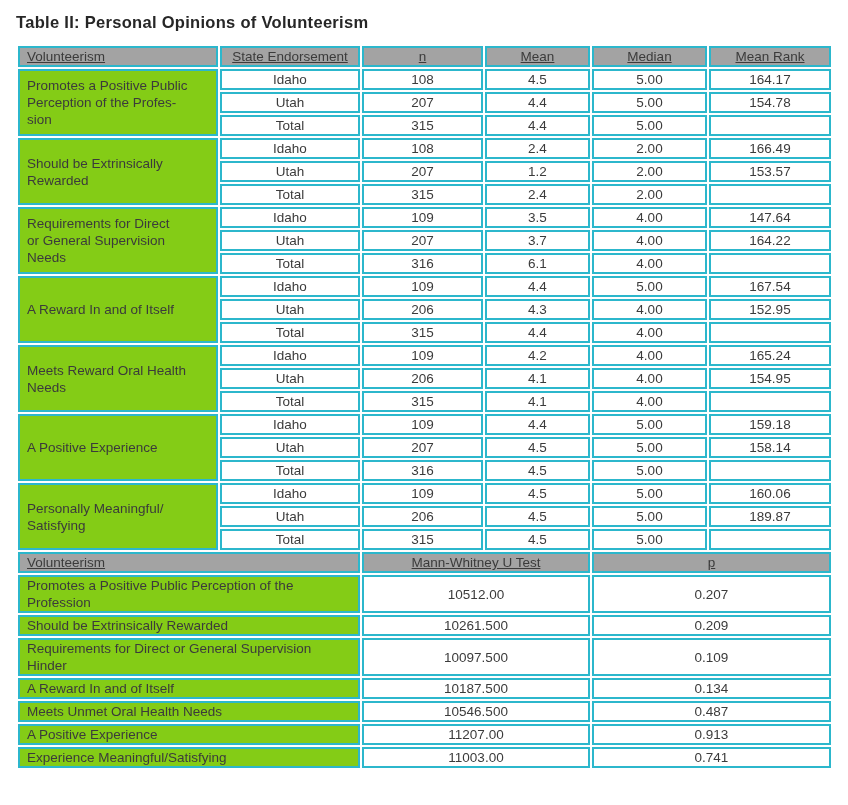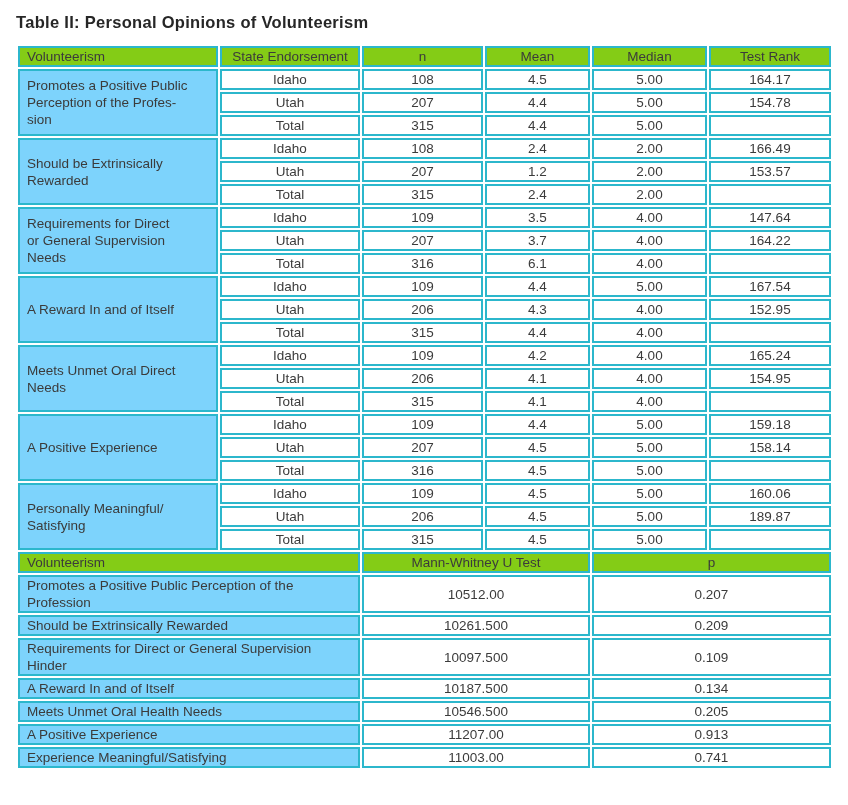--- a/index.html
+++ b/index.html
@@ -33,24 +33,24 @@
     border: 2px solid #2cb7cc;
     background: #ffffff;
     box-sizing: border-box;
     padding: 0 7px;
     font-size: 13.5px;
     line-height: 17px;
     text-align: center;
     vertical-align: middle;
     overflow: hidden;
   }
-  td.hdr  { background: #84cc16; }
+  td.hdr  { background: #a3a3a3; text-decoration: underline; }
   td.left { text-align: left; }
   td.lbl  {
-    background: #7dd3fc;
+    background: #84cc16;
     text-align: left;
     white-space: pre-line;
   }
 </style>
 </head>
 <body>
 
 <div class="page">
   <h1 class="title">Table II: Personal Opinions of Volunteerism</h1>
 
@@ -63,21 +63,21 @@
         <col style="width:115px">
         <col style="width:122px">
     </colgroup>
     <tbody id="tbody">
         <tr>
           <td class="hdr left">Volunteerism</td>
           <td class="hdr">State Endorsement</td>
           <td class="hdr">n</td>
           <td class="hdr">Mean</td>
           <td class="hdr">Median</td>
-          <td class="hdr">Test Rank</td>
+          <td class="hdr">Mean Rank</td>
         </tr>
         <tr>
           <td class="lbl" rowspan="3">Promotes a Positive Public
 Perception of the Profes-
 sion</td>
           <td>Idaho</td>
           <td>108</td>
           <td>4.5</td>
           <td>5.00</td>
           <td>164.17</td>
@@ -159,21 +159,21 @@
           <td>152.95</td>
         </tr>
         <tr>
           <td>Total</td>
           <td>315</td>
           <td>4.4</td>
           <td>4.00</td>
           <td></td>
         </tr>
         <tr>
-          <td class="lbl" rowspan="3">Meets Unmet Oral Direct
+          <td class="lbl" rowspan="3">Meets Reward Oral Health
 Needs</td>
           <td>Idaho</td>
           <td>109</td>
           <td>4.2</td>
           <td>4.00</td>
           <td>165.24</td>
         </tr>
         <tr>
           <td>Utah</td>
           <td>206</td>
@@ -256,21 +256,21 @@
           <td colspan="2">0.109</td>
         </tr>
         <tr>
           <td class="lbl" colspan="2">A Reward In and of Itself</td>
           <td colspan="2">10187.500</td>
           <td colspan="2">0.134</td>
         </tr>
         <tr>
           <td class="lbl" colspan="2">Meets Unmet Oral Health Needs</td>
           <td colspan="2">10546.500</td>
-          <td colspan="2">0.205</td>
+          <td colspan="2">0.487</td>
         </tr>
         <tr>
           <td class="lbl" colspan="2">A Positive Experience</td>
           <td colspan="2">11207.00</td>
           <td colspan="2">0.913</td>
         </tr>
         <tr>
           <td class="lbl" colspan="2">Experience Meaningful/Satisfying</td>
           <td colspan="2">11003.00</td>
           <td colspan="2">0.741</td>

